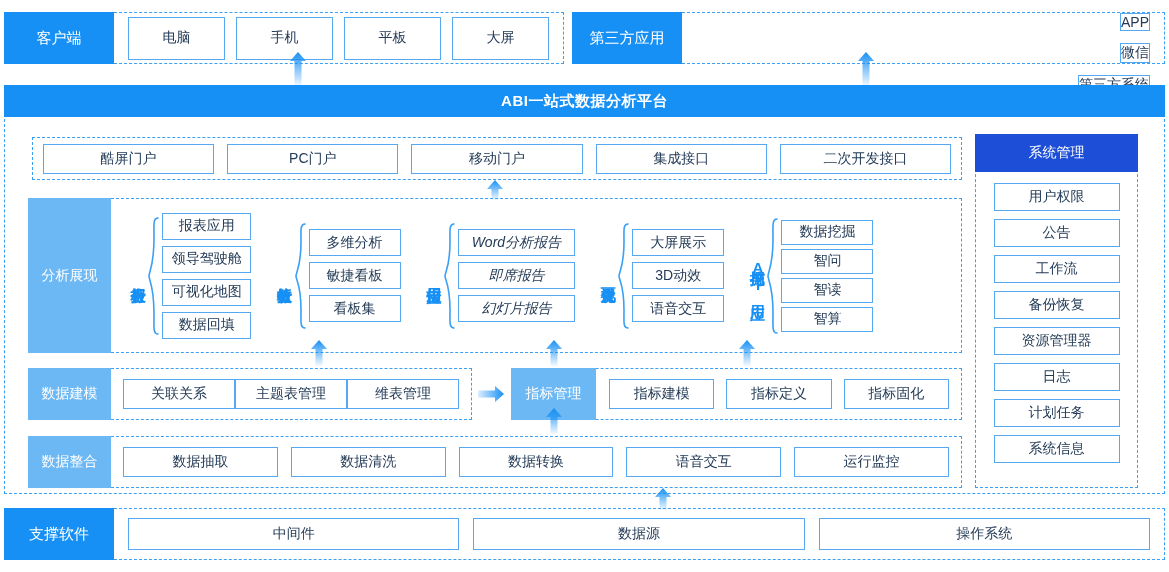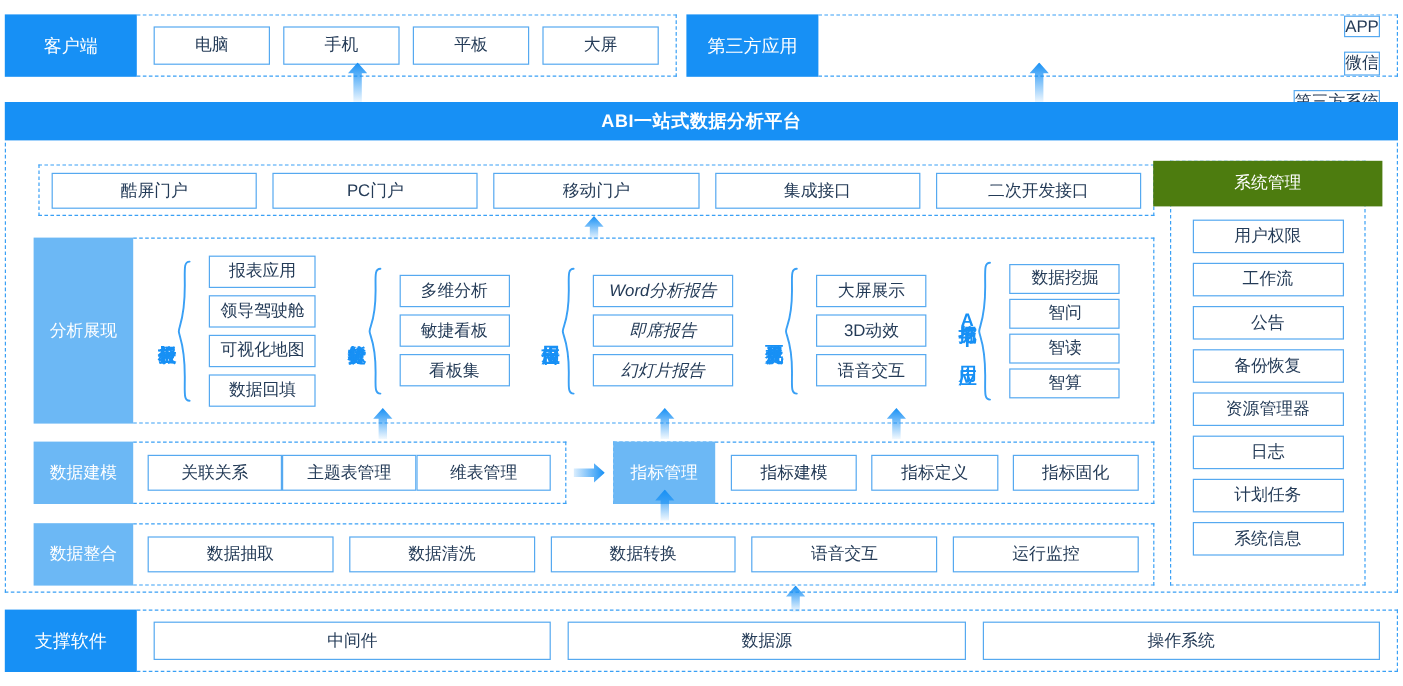--- a/index.html
+++ b/index.html
@@ -27,21 +27,21 @@
     display:flex;align-items:center;justify-content:center;
     box-sizing:border-box;white-space:nowrap;
   }
   .row-abs{position:absolute;box-sizing:border-box;}
 
   
   #client-group{left:4px;top:12px;width:560px;height:52px;}
   #client-cap{position:absolute;left:0;top:0;width:110px;height:52px;}
   #client-dash{position:absolute;left:110px;top:0;right:0;height:52px;border:1px dashed #3aa0f5;border-left:none;
                display:flex;align-items:center;gap:11px;padding:0 14px;box-sizing:border-box;}
-  #client-dash .box{flex:1;height:32px;text-align:center;}
+  #client-dash .box{flex:1;height:43px;text-align:center;}
 
   #third-group{left:572px;top:12px;width:593px;height:52px;}
   #third-cap{position:absolute;left:0;top:0;width:110px;height:52px;}
   #third-dash{position:absolute;left:110px;top:0;right:0;height:52px;border:1px dashed #3aa0f5;border-left:none;
               display:flex;align-items:flex-end;gap:12px;padding:0 14px;box-sizing:border-box;flex-direction:column;}
   #third-dash .box{flex:1;height:32px;}
 
   
   #platform-bar{
     position:absolute;left:4px;top:85px;width:1161px;height:32px;
@@ -70,21 +70,21 @@
                  border:1px dashed #3aa0f5;border-left:none;box-sizing:border-box;
                  display:flex;align-items:center;}
   .grp{display:flex;align-items:center;height:100%;}
   .grp-label{
     writing-mode:vertical-rl;text-orientation:upright;
     font-size:15px;font-weight:bold;color:#1790f5;line-height:1.02;
     letter-spacing:0px;margin-right:1px;white-space:nowrap;
   }
   .brace{width:13px;flex:none;display:flex;align-items:center;}
   .brace svg{display:block;}
-  .grp-items{display:flex;flex-direction:column;gap:6px;margin-left:14px;}
+  .grp-items{display:flex;flex-direction:column;gap:6px;margin-left:2px;}
   .grp-items .box{height:27px;}
 
   
   #g-report  .grp-items .box{width:89px;}
   #g-agile   .grp-items .box{width:92px;}
   #g-reportapp .grp-items .box{width:117px;font-style:italic;}
   #g-bigscreen .grp-items .box{width:92px;}
   #g-ai      .grp-items .box{width:92px;}
   #g-ai .grp-items .box{height:25px;}
   #g-ai .grp-items{gap:4px;}
@@ -117,21 +117,21 @@
               border:1px dashed #3aa0f5;border-left:none;box-sizing:border-box;
               display:flex;align-items:center;gap:13px;padding:0 12px;}
   #integ-dash .box{flex:1;height:30px;}
 
   
   #sysmgmt{
     position:absolute;left:975px;top:134px;width:163px;height:354px;
     border:1px dashed #3aa0f5;box-sizing:border-box;
     display:flex;flex-direction:column;align-items:center;
   }
-  #sysmgmt-cap{width:191px;height:38px;margin:-1px 0 0 0;background:#4d7c0f;color:#fff;
+  #sysmgmt-cap{width:163px;height:38px;margin:-1px 0 0 0;background:#1d4ed8;color:#fff;
                font-size:14px;display:flex;align-items:center;justify-content:center;box-sizing:border-box;}
   #sysmgmt-list{display:flex;flex-direction:column;gap:8px;margin-top:11px;}
   #sysmgmt-list .box{width:126px;height:28px;}
 
   
   #support-band{position:absolute;left:4px;top:508px;width:1161px;height:52px;}
   #support-cap{position:absolute;left:0;top:0;width:110px;height:52px;}
   #support-dash{position:absolute;left:110px;top:0;right:0;height:52px;
                 border:1px dashed #3aa0f5;border-left:none;box-sizing:border-box;
                 display:flex;align-items:center;gap:14px;padding:0 14px;}
@@ -387,22 +387,22 @@
       </linearGradient>
         </defs>
       <path d="M9 0 L17 9 L12.5 9 L12.5 22 L5.5 22 L5.5 9 L1 9 Z" fill="url(#ga8)"></path>
     </svg>
   </div>
 
   <div id="sysmgmt">
     <div id="sysmgmt-cap">系统管理</div>
     <div id="sysmgmt-list">
       <div class="box">用户权限</div>
+      <div class="box">公告</div>
       <div class="box">工作流</div>
-      <div class="box">公告</div>
       <div class="box">备份恢复</div>
       <div class="box">资源管理器</div>
       <div class="box">日志</div>
       <div class="box">计划任务</div>
       <div class="box">系统信息</div>
     </div>
   </div>
 
   <div class="row-abs" id="support-band">
     <div class="cap" id="support-cap">支撑软件</div>

